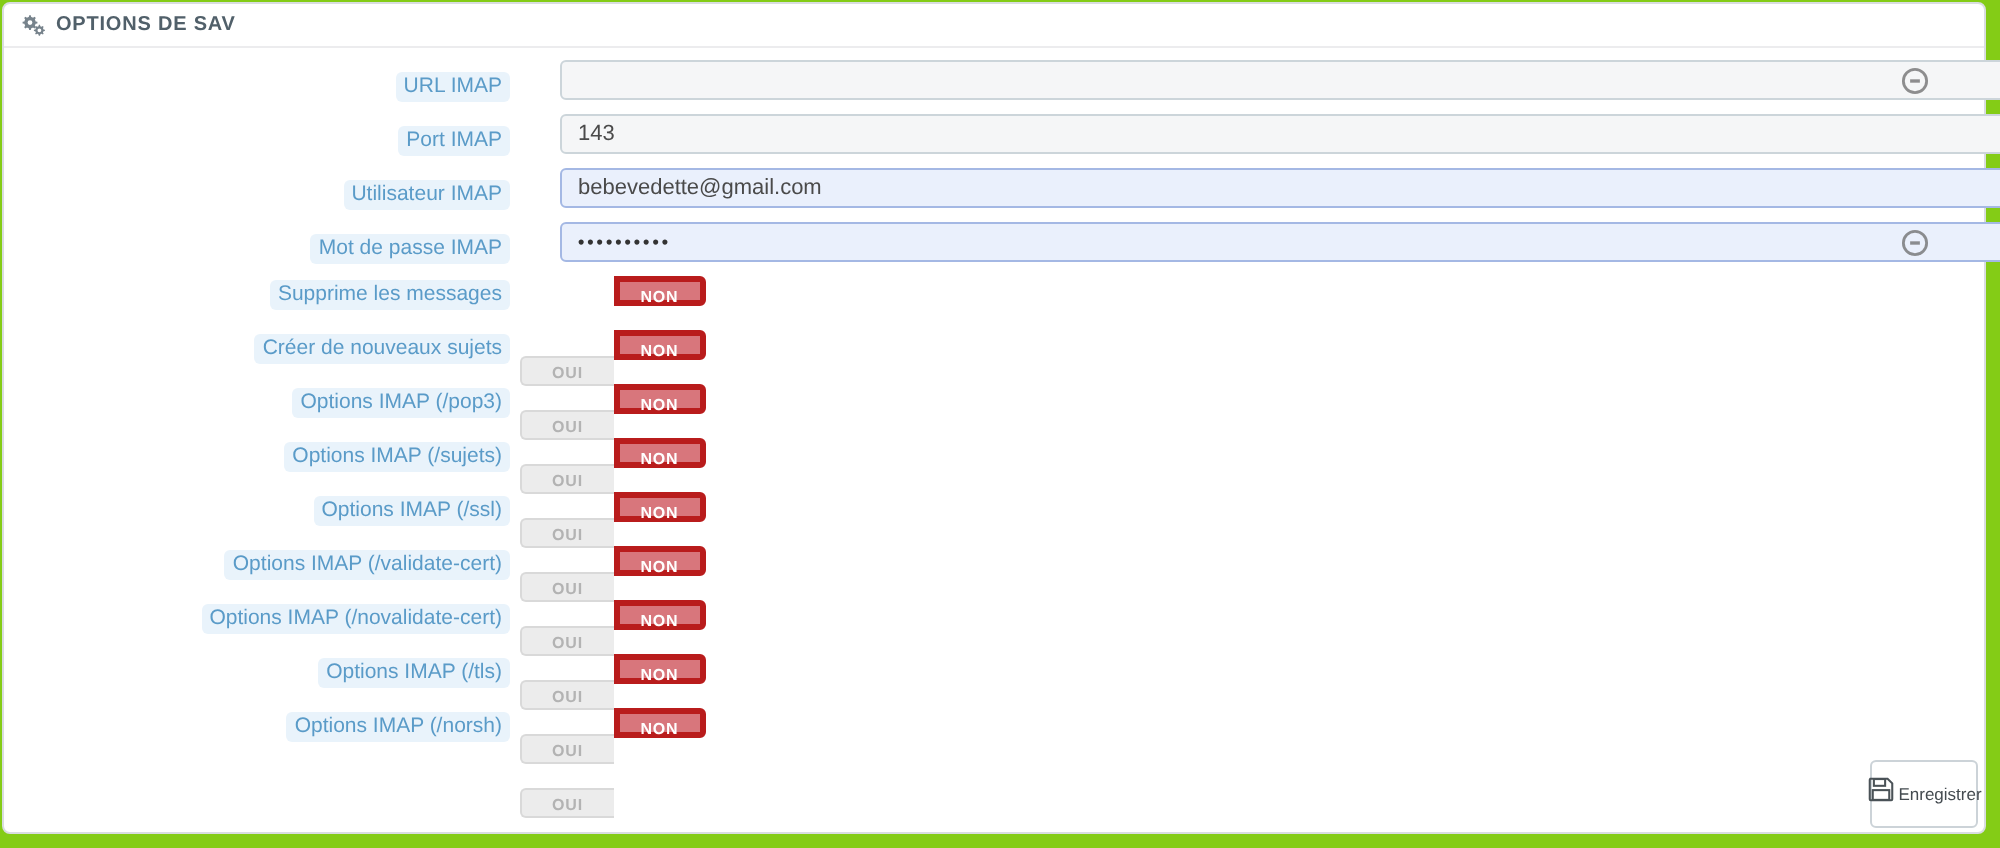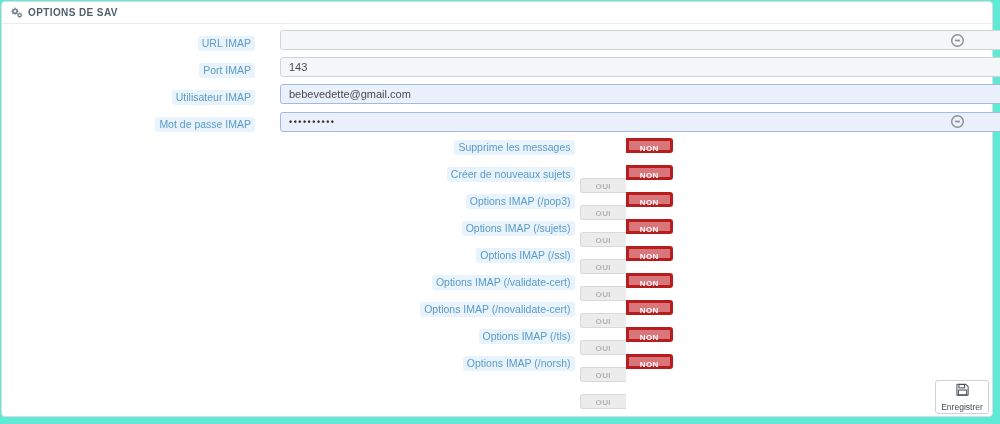--- a/index.html
+++ b/index.html
@@ -2,36 +2,36 @@
 <html><head>
 <meta charset="utf-8">
 <style>
   * { box-sizing: border-box; margin: 0; padding: 0; }
   html,body { width:1000px; height:424px; }
   body {
     font-family: "Liberation Sans", "DejaVu Sans", sans-serif;
     background:#eaedef;
     overflow:hidden;
   }
-  .page { position:relative; width:1000px; height:424px; background:#5eead4; }
+  .page { position:relative; width:1000px; height:424px; background:#84cc16; }
   .panel {
     position:absolute; left:1px; top:1px; right:7px; bottom:7px;
     background:#ffffff; border:1px solid #d9dde0; border-radius:4px;
   }
   .panel-header {
     height:22px; display:flex; align-items:center; gap:5px;
     padding:0 8px; border-bottom:1px solid #ececee;
     color:#51606a; font-size:10px; font-weight:600; letter-spacing:.4px;
     text-transform:uppercase;
   }
   .cogs { width:13px; height:12px; position:relative; color:#77838c; flex:0 0 auto; }
   .cogs svg { display:block; }
   .form { padding-top:6px; }
   .row { display:flex; align-items:flex-start; height:20px; margin-bottom:7px; }
-  .row.trow { height:15px; margin-bottom:12px; align-items:center;justify-content:center; }
+  .row.trow { height:15px; margin-bottom:12px; align-items:center; }
   .toggles { margin-top:3px; }
   .lbl-col { width:253px; flex:0 0 253px; text-align:right; padding-top:3px; }
   .trow .lbl-col { padding-top:0; }
   .lbl {
     display:inline-block; font-size:10.5px; color:#5a9bc8;
     background:#e9f3fb; border-radius:3px; padding:1px 4px 2px;
     white-space:nowrap;
   }
   .ctrl { flex:1; margin-left:5px; margin-right:8px; position:relative; }
   .txt {
@@ -55,21 +55,21 @@
     background:#ececec; color:#b3b3b3; border:1px solid #d9d9d9;
     border-right:none; border-radius:3px 0 0 3px;margin-top:40px;
   }
   .sw-no {
     background:#d8767c; color:#ffffff; border:3px solid #b91c1c;
     border-radius:0 3px 3px 0;
   }
   .save-box {
     position:absolute; right:3px; bottom:2px; width:54px; height:34px;
     background:#ffffff; border:1px solid #ccd3d8; border-radius:3px;
-    display:flex; flex-direction:column; align-items:center; justify-content:center;
+    display:flex; flex-direction:row; align-items:center; justify-content:center;
     gap:1px; cursor:pointer;
   }
   .save-box .save-label { font-size:8.5px; color:#444b50; }
 </style>
 </head>
 <body>
 
 <div class="page">
   <div class="panel">
 

